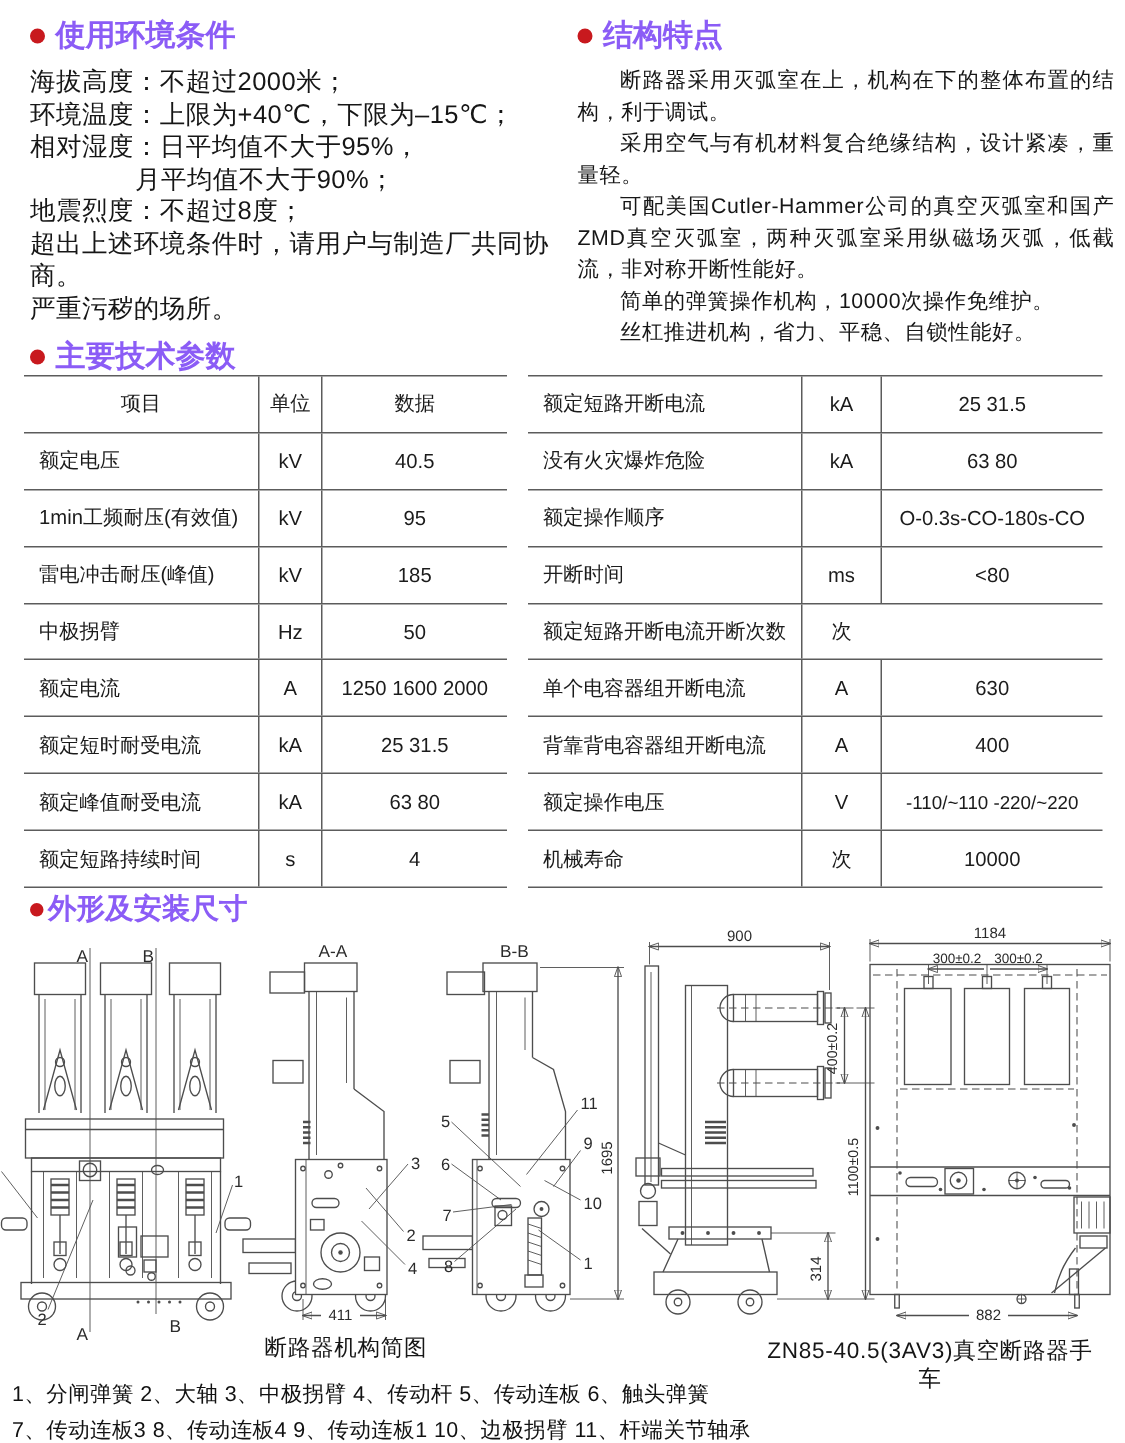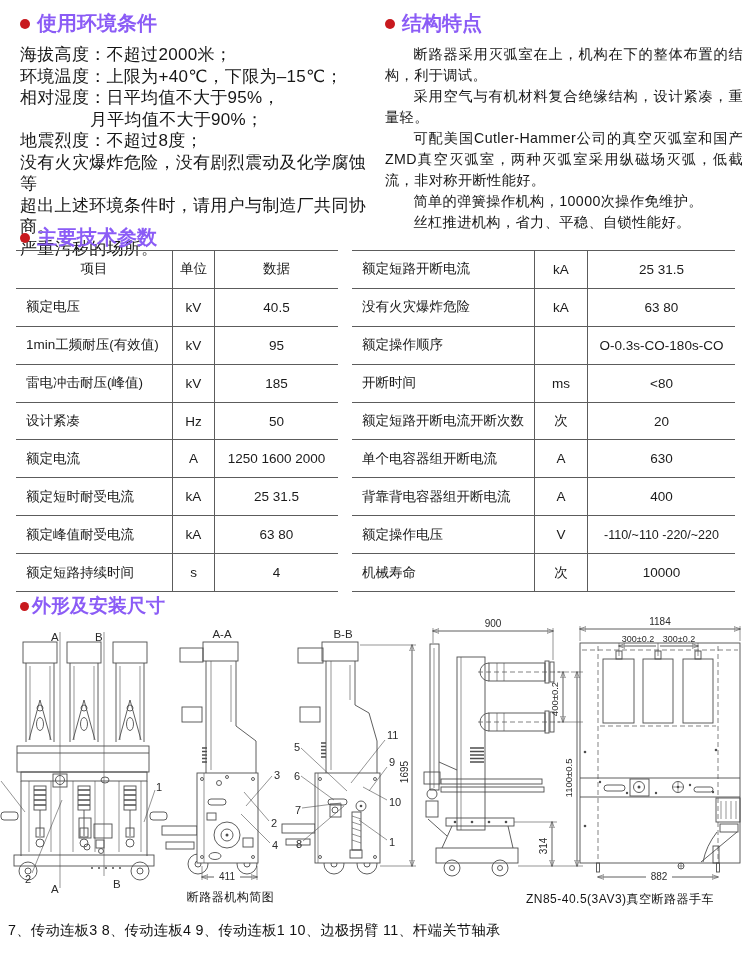--- a/index.html
+++ b/index.html
@@ -36,38 +36,37 @@
   .dwg .wf{fill:#ffffff;}
   .dwg .fil{fill:#4d4d4d;stroke:none;}
   .dwg .thick{stroke-width:1.7;}
   .dwg .thin{stroke-width:0.6;}
   .dwg .dash{stroke-dasharray:5 3;stroke-width:0.7;}
   .dwg text{fill:#2b2b2b;stroke:none;font-family:"Liberation Sans","DejaVu Sans",sans-serif;}
   .dwg .dim{font-size:10px;}
   .dwg .callout{font-size:11px;}
   .dwg .seclab{font-size:11.5px;}
   
-  .caption{font-size:12px;color:#161616;text-align:center;letter-spacing:0.5px;}
+  .caption{font-size:15px;color:#161616;text-align:center;letter-spacing:0.5px;}
   .legend{font-size:14.3px;line-height:24px;color:#111;letter-spacing:0.3px;}
 </style>
 </head>
 <body>
 
 <div class="abs" style="left:20px;top:10px;width:360px;">
   <div class="sec-title">
     <span class="bullet"></span>
     <span>使用环境条件</span>
   </div>
   <div class="env-lines">
     <div>海拔高度：不超过2000米；</div>
     <div>环境温度：上限为+40℃，下限为–15℃；</div>
     <div>相对湿度：日平均值不大于95%，</div>
     <div class="indent">月平均值不大于90%；</div>
     <div>地震烈度：不超过8度；</div>
-    <div>没有火灾爆炸危险，没有剧烈震动及化学腐蚀等</div>
     <div>超出上述环境条件时，请用户与制造厂共同协商。</div>
     <div>严重污秽的场所。</div>
   </div>
 </div>
 
 <div class="abs" style="left:385px;top:10px;width:358px;">
   <div class="sec-title">
     <span class="bullet"></span>
     <span>结构特点</span>
   </div>
@@ -102,21 +101,21 @@
     <div class="c item">1min工频耐压(有效值)</div>
     <div class="c unit">kV</div>
     <div class="c val">95</div>
   </div>
   <div class="trow">
     <div class="c item">雷电冲击耐压(峰值)</div>
     <div class="c unit">kV</div>
     <div class="c val">185</div>
   </div>
   <div class="trow">
-    <div class="c item">设计紧凑</div>
+    <div class="c item">中极拐臂</div>
     <div class="c unit">Hz</div>
     <div class="c val">50</div>
   </div>
   <div class="trow">
     <div class="c item">额定电流</div>
     <div class="c unit">A</div>
     <div class="c val">1250 1600 2000</div>
   </div>
   <div class="trow">
     <div class="c item">额定短时耐受电流</div>
@@ -152,21 +151,20 @@
     <div class="c val">O-0.3s-CO-180s-CO</div>
   </div>
   <div class="trow">
     <div class="c item">开断时间</div>
     <div class="c unit">ms</div>
     <div class="c val">&lt;80</div>
   </div>
   <div class="trow">
     <div class="c item">额定短路开断电流开断次数</div>
     <div class="c unit">次</div>
-    <div class="c val">20</div>
   </div>
   <div class="trow">
     <div class="c item">单个电容器组开断电流</div>
     <div class="c unit">A</div>
     <div class="c val">630</div>
   </div>
   <div class="trow">
     <div class="c item">背靠背电容器组开断电流</div>
     <div class="c unit">A</div>
     <div class="c val">400</div>
@@ -522,14 +520,15 @@
     <line x1="598" y1="877" x2="646" y2="877" marker-start="url(#ar)"></line>
     <line x1="672" y1="877" x2="718" y2="877" marker-end="url(#ar)"></line>
     <text class="dim" x="659" y="880" text-anchor="middle">882</text>
   </g>
 </svg>
 
 <div class="abs caption" style="left:158px;top:889px;width:145px;">断路器机构简图</div>
 <div class="abs caption" style="left:510px;top:891px;width:220px;">ZN85-40.5(3AV3)真空断路器手车</div>
 
 <div class="abs legend" style="left:8px;top:918px;width:720px;">
+  <div>1、分闸弹簧 2、大轴 3、中极拐臂 4、传动杆 5、传动连板 6、触头弹簧</div>
   <div>7、传动连板3 8、传动连板4 9、传动连板1 10、边极拐臂 11、杆端关节轴承</div>
 </div>
 
 </body></html>

